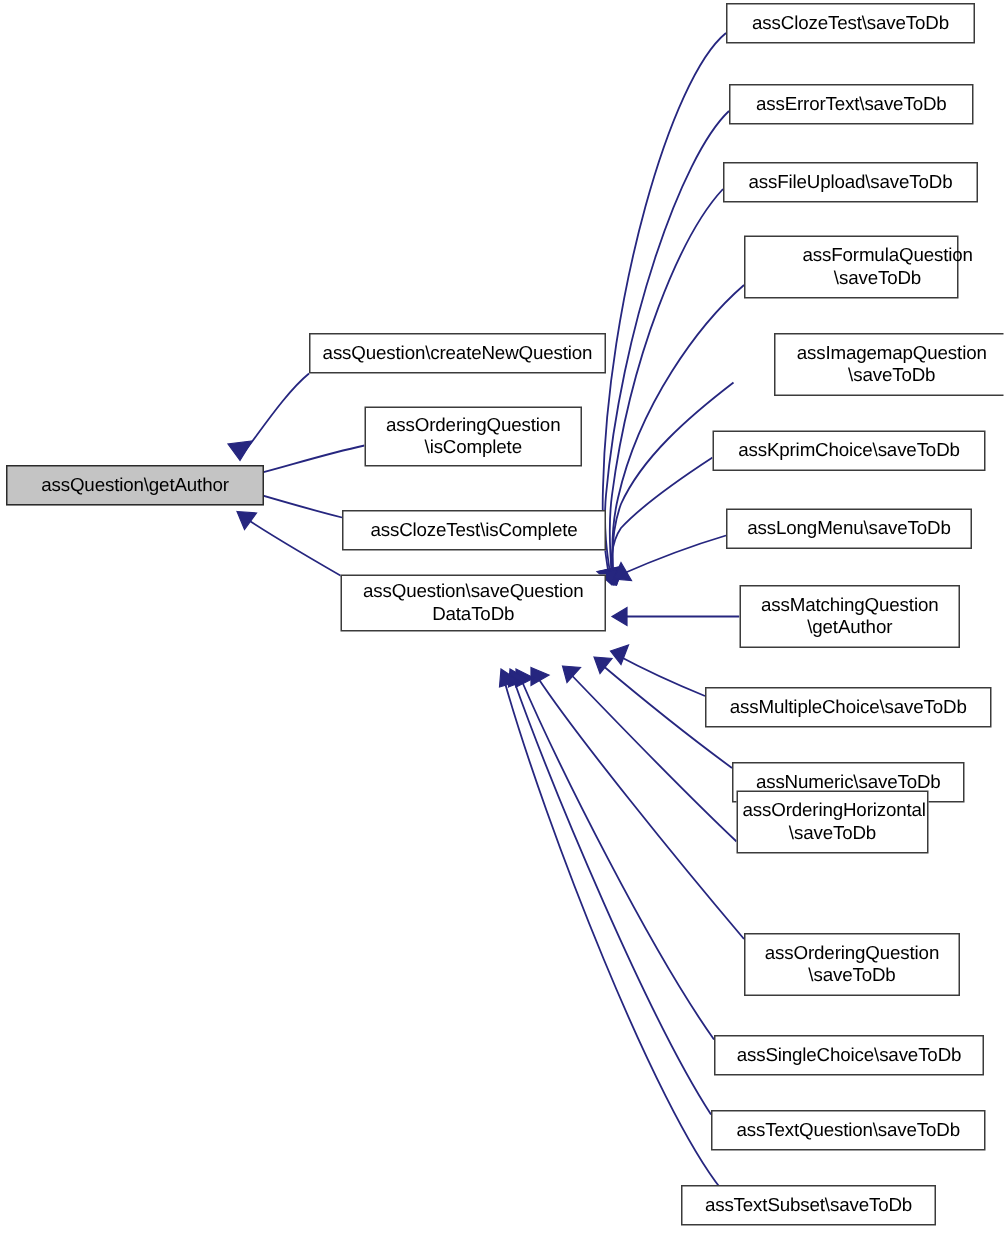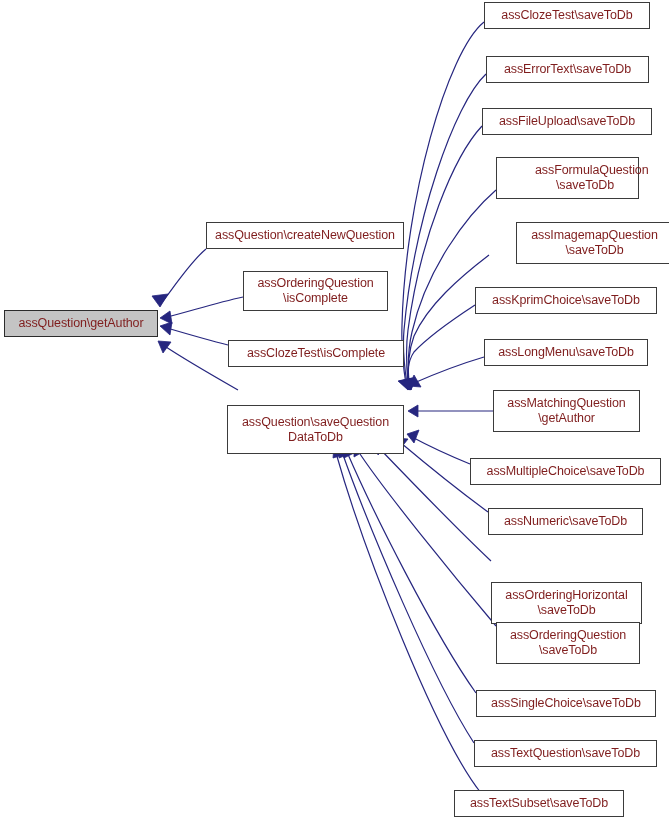--- a/index.html
+++ b/index.html
@@ -25,21 +25,21 @@
     left: 0;
     top: 0;
     width: 669px;
     height: 824px;
   }
   .node {
     position: absolute;
     box-sizing: border-box;
     border: 1px solid #3b3b3b;
     background: #ffffff;
-    color: #7f1d1d;
+    color: #000000;
     font-size: 12.5px;
     line-height: 15px;
     text-align: center;
     display: flex;
     align-items: center;
     justify-content: flex-end;
     white-space: pre-line;
     letter-spacing: -0.1px;
     z-index: 3;
   }
@@ -91,40 +91,40 @@
       <polygon points="375,444 387,445 378,455" fill="#26267f" stroke="#26267f" stroke-width="0.8"></polygon>
       <path d="M 496,626 C 451,573 383,489 358,451" fill="none" stroke="#26267f" stroke-width="1.2"></path>
       <polygon points="354,445 366,450 354,457" fill="#26267f" stroke="#26267f" stroke-width="0.8"></polygon>
       <path d="M 476,693 C 434,634 372,510 347,452" fill="none" stroke="#26267f" stroke-width="1.2"></path>
       <polygon points="344,446 356,452 344,458" fill="#26267f" stroke="#26267f" stroke-width="0.8"></polygon>
       <path d="M 474,743 C 433,680 369,528 342,452" fill="none" stroke="#26267f" stroke-width="1.2"></path>
       <polygon points="340,446 352,453 339,458" fill="#26267f" stroke="#26267f" stroke-width="0.8"></polygon>
       <path d="M 481,793 C 437,738 364,552 336,453" fill="none" stroke="#26267f" stroke-width="1.2"></path>
       <polygon points="334,446 346,454 333,458" fill="#26267f" stroke="#26267f" stroke-width="0.8"></polygon>
     </svg>
-<div class="node root" style="left: 4px; top: 310px; width: 154px; height: 27px;"><span class="node-label">assQuestion\getAuthor</span></div>
+<div class="node root" style="left: 4px; top: 310px; width: 172px; height: 27px;"><span class="node-label">assQuestion\getAuthor</span></div>
     <div class="node" style="left: 206px; top: 222px; width: 198px; height: 27px;"><span class="node-label">assQuestion\createNewQuestion</span></div>
     <div class="node" style="left: 243px; top: 271px; width: 145px; height: 40px;"><span class="node-label">assOrderingQuestion
 \isComplete</span></div>
     <div class="node" style="left: 228px; top: 340px; width: 176px; height: 27px;"><span class="node-label">assClozeTest\isComplete</span></div>
-    <div class="node" style="left: 227px; top: 405px; width: 177px; height: 49px;"><span class="node-label">assQuestion\saveQuestion
+    <div class="node" style="left: 227px; top: 383px; width: 177px; height: 38px;"><span class="node-label">assQuestion\saveQuestion
 DataToDb</span></div>
     <div class="node" style="left: 484px; top: 2px; width: 166px; height: 27px;"><span class="node-label">assClozeTest\saveToDb</span></div>
     <div class="node" style="left: 486px; top: 56px; width: 163px; height: 27px;"><span class="node-label">assErrorText\saveToDb</span></div>
     <div class="node" style="left: 482px; top: 108px; width: 170px; height: 27px;"><span class="node-label">assFileUpload\saveToDb</span></div>
     <div class="node" style="left: 496px; top: 157px; width: 143px; height: 42px; padding-left: 35px;"><span class="node-label">assFormulaQuestion
 \saveToDb</span></div>
     <div class="node" style="left: 489px; top: 222px; width: 157px; height: 42px; margin-left: 27px;"><span class="node-label">assImagemapQuestion
 \saveToDb</span></div>
     <div class="node" style="left: 475px; top: 287px; width: 182px; height: 27px;"><span class="node-label">assKprimChoice\saveToDb</span></div>
     <div class="node" style="left: 484px; top: 339px; width: 164px; height: 27px;"><span class="node-label">assLongMenu\saveToDb</span></div>
     <div class="node" style="left: 493px; top: 390px; width: 147px; height: 42px;"><span class="node-label">assMatchingQuestion
 \getAuthor</span></div>
     <div class="node" style="left: 470px; top: 458px; width: 191px; height: 27px;"><span class="node-label">assMultipleChoice\saveToDb</span></div>
     <div class="node" style="left: 488px; top: 508px; width: 155px; height: 27px;"><span class="node-label">assNumeric\saveToDb</span></div>
-    <div class="node" style="left: 491px; top: 582px; width: 151px; height: 42px;"><span class="node-label">assOrderingHorizontal
+    <div class="node" style="left: 491px; top: 527px; width: 128px; height: 42px;"><span class="node-label">assOrderingHorizontal
 \saveToDb</span></div>
     <div class="node" style="left: 496px; top: 622px; width: 144px; height: 42px;"><span class="node-label">assOrderingQuestion
 \saveToDb</span></div>
     <div class="node" style="left: 476px; top: 690px; width: 180px; height: 27px;"><span class="node-label">assSingleChoice\saveToDb</span></div>
     <div class="node" style="left: 474px; top: 740px; width: 183px; height: 27px;"><span class="node-label">assTextQuestion\saveToDb</span></div>
     <div class="node" style="left: 454px; top: 790px; width: 170px; height: 27px;"><span class="node-label">assTextSubset\saveToDb</span></div>
   </div>
 
 </body></html>

